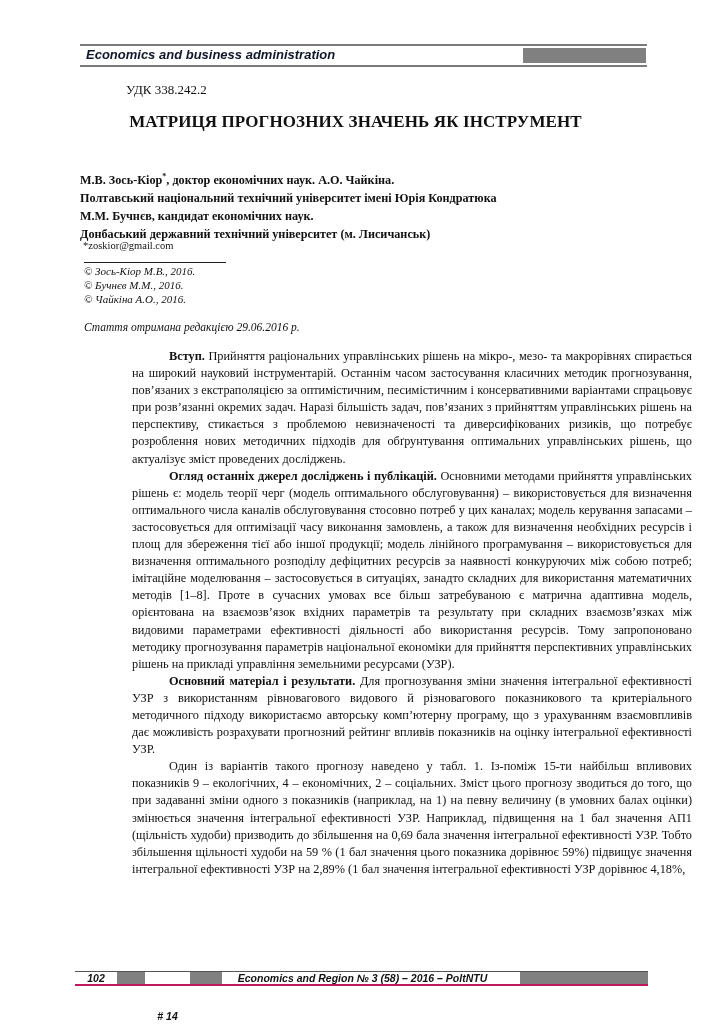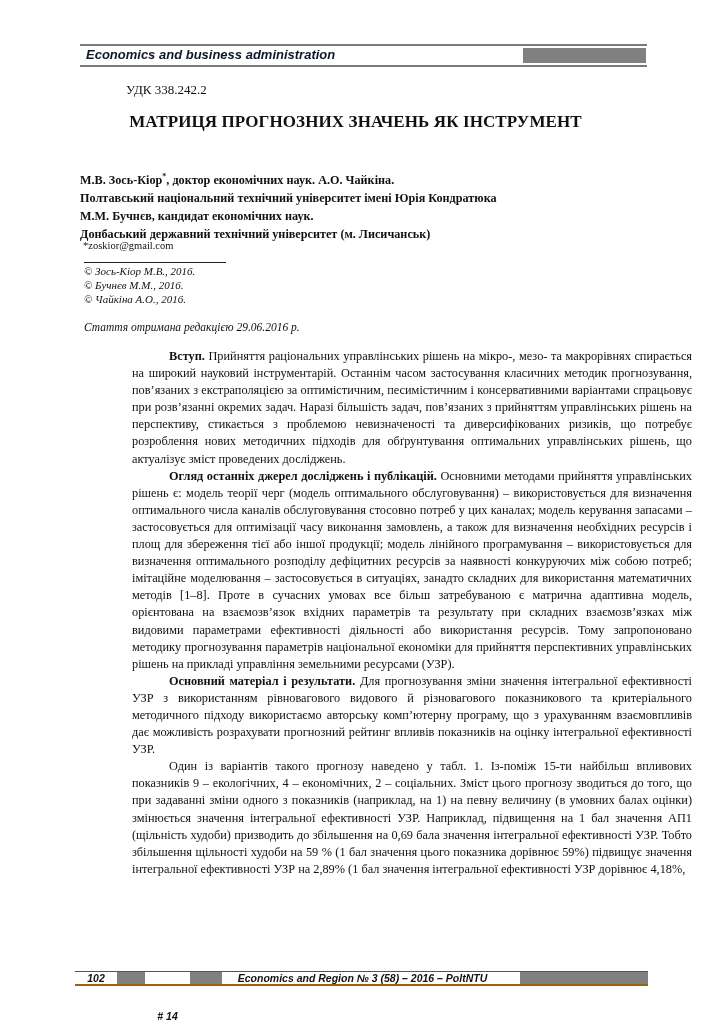--- a/index.html
+++ b/index.html
@@ -32,21 +32,21 @@
 
   .received { position: absolute; left: 84px; top: 321px; font-style: italic; font-size: 11.5px; }
 
   .body { position: absolute; left: 84px; width: 560px; top: 348px;
           font-size: 12.3px; line-height: 17.1px; text-align: justify; margin-left: 48px; }
   .body p { margin: 0; text-indent: 37px; }
   .body b { font-weight: bold; }
 
   
   .run-footer { position: absolute; left: 75px; top: 971px; width: 573px; height: 12px;
-                border-top: 1px solid #555; border-bottom: 2px solid #a16207;
+                border-top: 1px solid #555; border-bottom: 2px solid #be185d;
                 font-family: "Liberation Sans", "DejaVu Sans", sans-serif;
                 font-weight: bold; font-style: italic; font-size: 10.5px; }
   .run-footer .seg { position: absolute; top: 0; height: 12px; line-height: 12px; text-align: center; color: #111; }
   .run-footer .gray { background: #808080; }
 </style>
 </head>
 <body>
 
 <div class="run-header">
   <span class="title">Economics and business administration</span>

